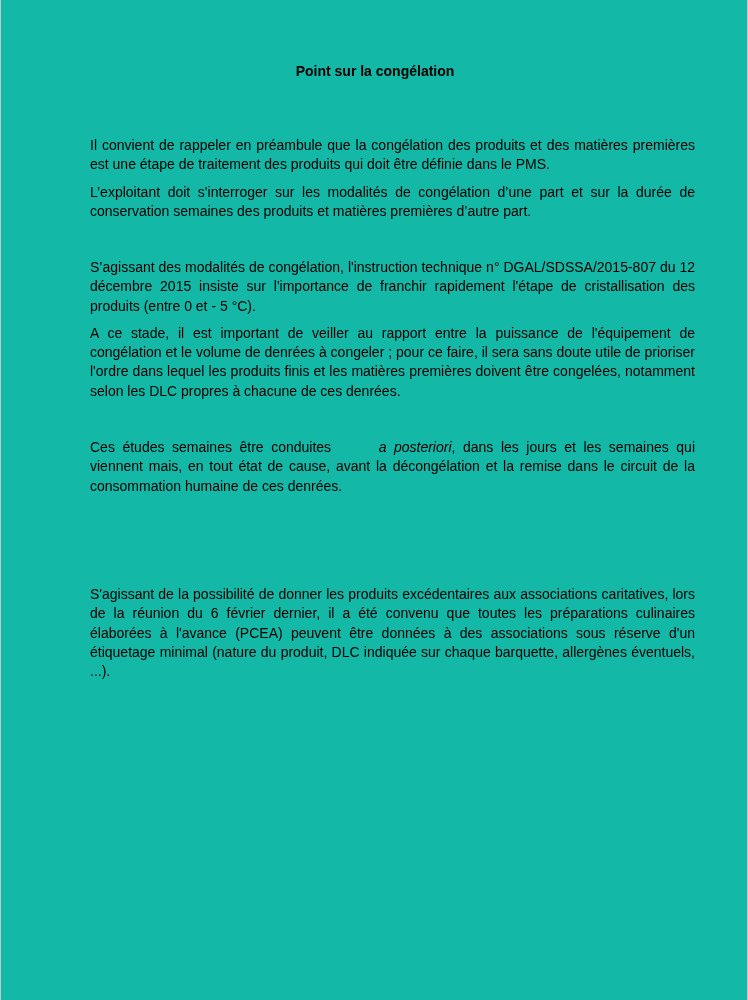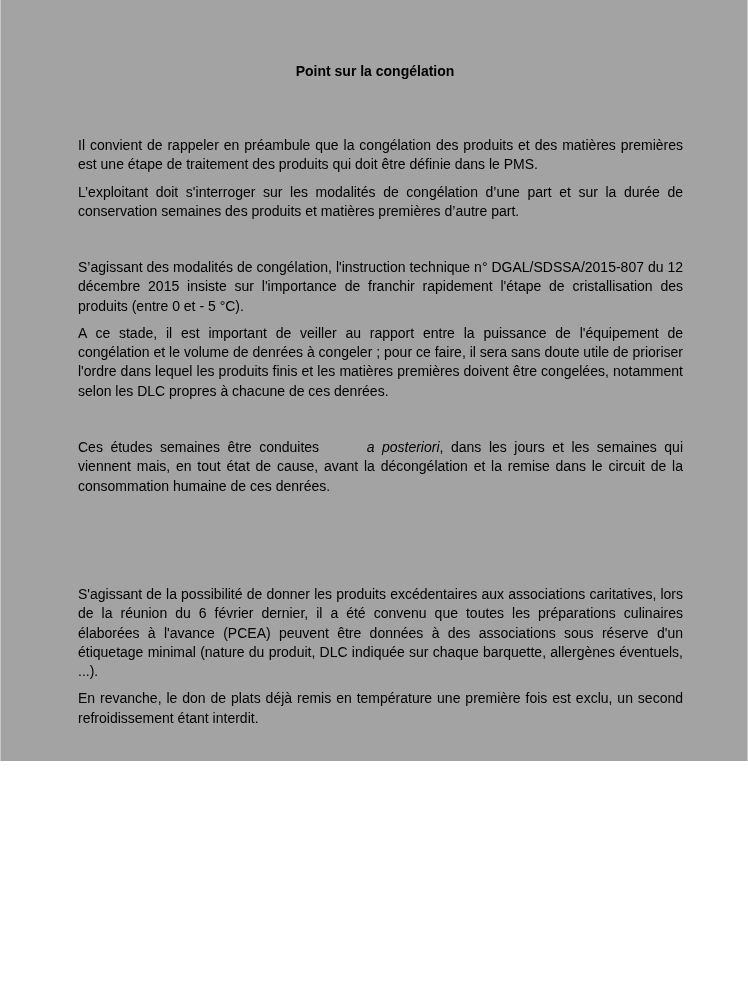--- a/index.html
+++ b/index.html
@@ -11,22 +11,22 @@
       width: 748px;
       height: 1000px;
       overflow: hidden;
       position: relative;
     }
     .page {
       position: absolute;
       left: 0;
       top: 0;
       width: 746px;
-      height: 761px;
-      background: #a3a3a3;
+      height: 1000px;
+      background: #14b8a6;
       border-left: 1px solid #c8c8c8;
       border-right: 1px solid #c8c8c8;
       box-sizing: content-box;
     }
     .title {
       position: absolute;
       top: 62px;
       left: 0;
       width: 748px;
       text-align: center;
@@ -42,21 +42,21 @@
       left: 73px;
       width: 605px;
       font-family: "Liberation Sans", sans-serif;
       font-size: 14px;
       line-height: 19.3px;
       color: #000000;
       text-align: justify;
     }
     .section {
       position: absolute;
-      left: 4px;
+      left: 16px;
       width: 605px;
     }
     .section p {
       margin: 0 0 8px 0;
       text-align: justify;
     }
     .section p:last-child {
       margin-bottom: 0;
     }
     em { font-style: italic; margin-left: 40px; }
@@ -79,17 +79,16 @@
       <p>S’agissant des modalités de congélation, l'instruction technique n° DGAL/SDSSA/2015-807 du 12 décembre 2015 insiste sur l'importance de franchir rapidement l'étape de cristallisation des produits (entre 0 et - 5 °C).</p>
       <p>A ce stade, il est important de veiller au rapport entre la puissance de l'équipement de congélation et le volume de denrées à congeler ; pour ce faire, il sera sans doute utile de prioriser l'ordre dans lequel les produits finis et les matières premières doivent être congelées, notamment selon les DLC propres à chacune de ces denrées.</p>
     </div>
 
     <div class="section" style="top:438px;">
       <p><span>Ces études semaines être conduites </span><em>a posteriori</em><span>, dans les jours et les semaines qui viennent mais, en tout état de cause, avant la décongélation et la remise dans le circuit de la consommation humaine de ces denrées.</span></p>
     </div>
 
     <div class="section" style="top:577px;margin-top:8px;">
       <p>S'agissant de la possibilité de donner les produits excédentaires aux associations caritatives, lors de la réunion du 6 février dernier, il a été convenu que toutes les préparations culinaires élaborées à l'avance (PCEA) peuvent être données à des associations sous réserve d'un étiquetage minimal (nature du produit, DLC indiquée sur chaque barquette, allergènes éventuels, ...).</p>
-      <p>En revanche, le don de plats déjà remis en température une première fois est exclu, un second refroidissement étant interdit.</p>
     </div>
 
   </div>
 </div>
 
 </body></html>

